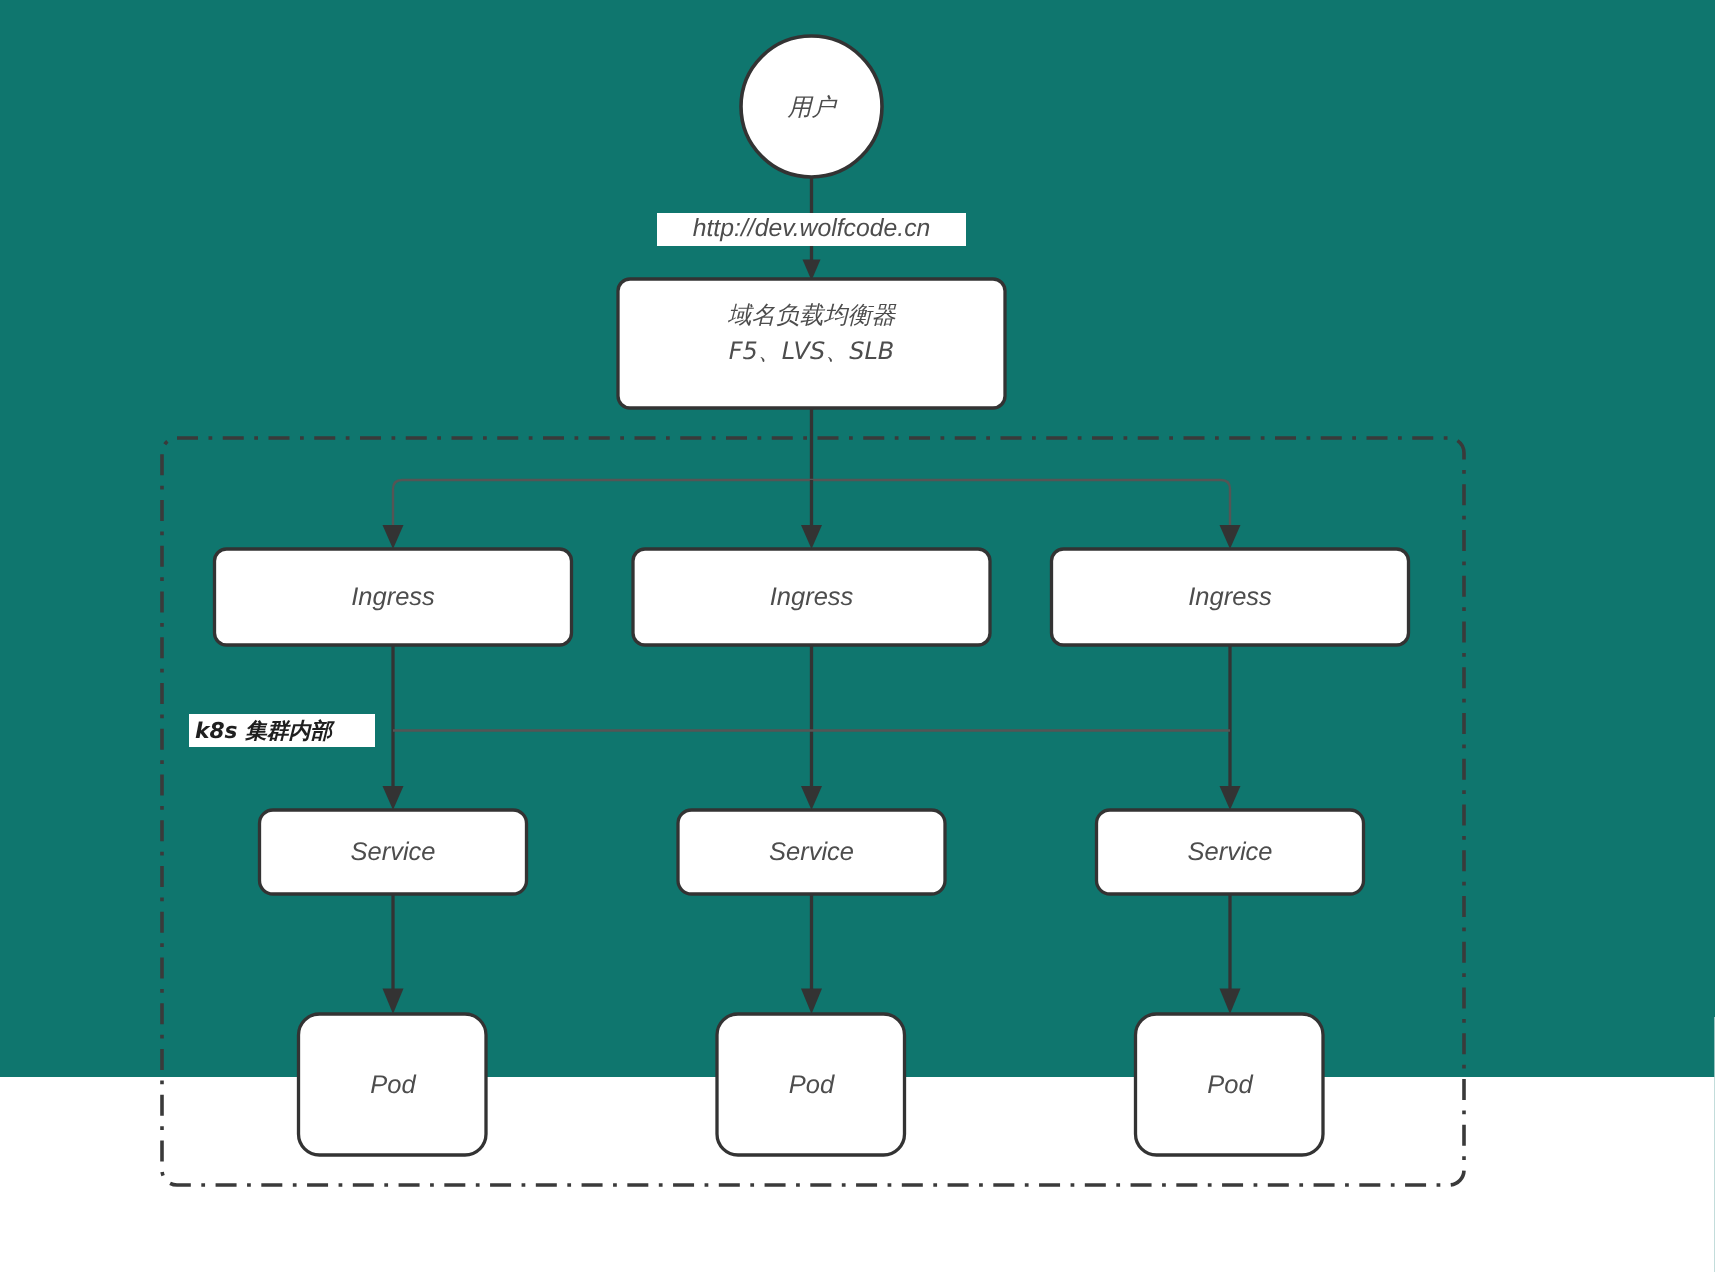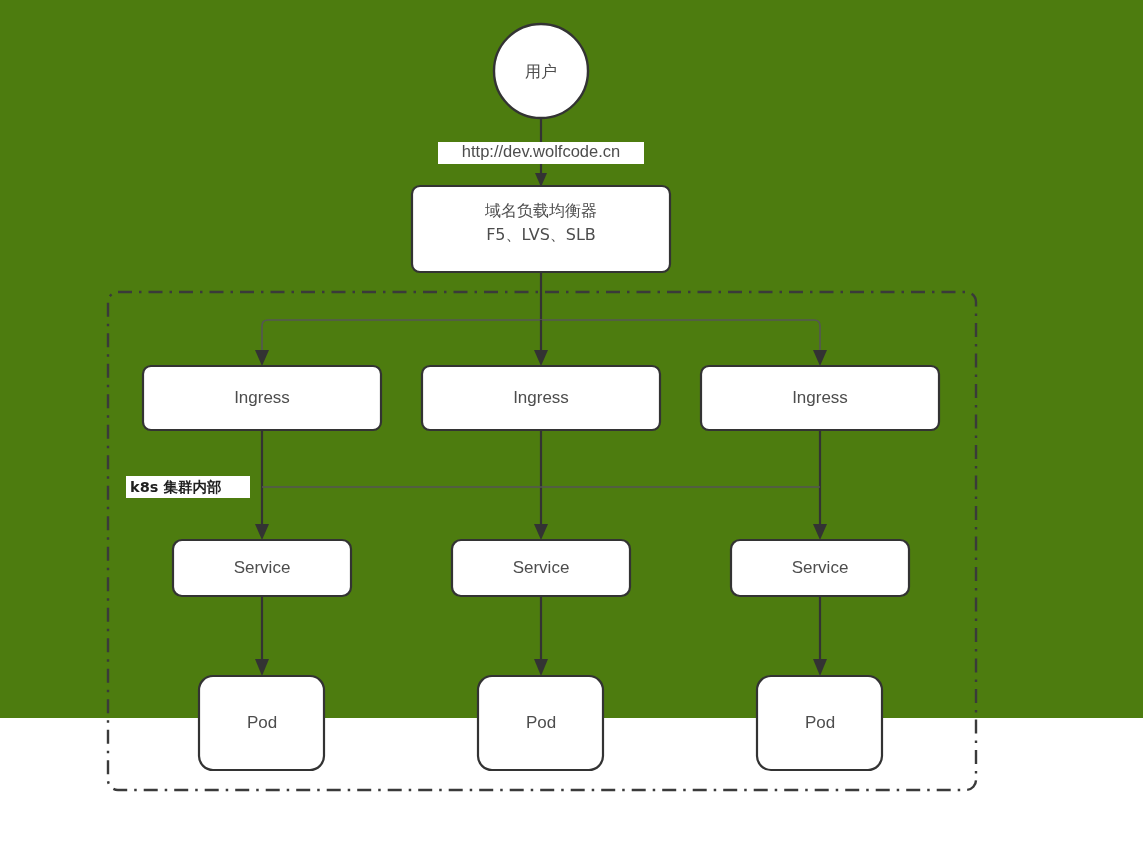--- a/index.html
+++ b/index.html
@@ -10,21 +10,22 @@
   body {
     width: 1143px;
     height: 848px;
     font-family: "Liberation Sans", "DejaVu Sans", sans-serif;
     overflow: hidden;
   }
   #diagram-root {
     position: relative;
     width: 1143px;
     height: 718px;
-    background: #4d7c0f;
+    background: #0f766e;
+    font-style: italic;
   }
   svg#diagram-canvas {
     position: absolute;
     top: 0;
     left: 0;
     width: 1143px;
     height: 848px;
     display: block;
   }
   .node-shape {

